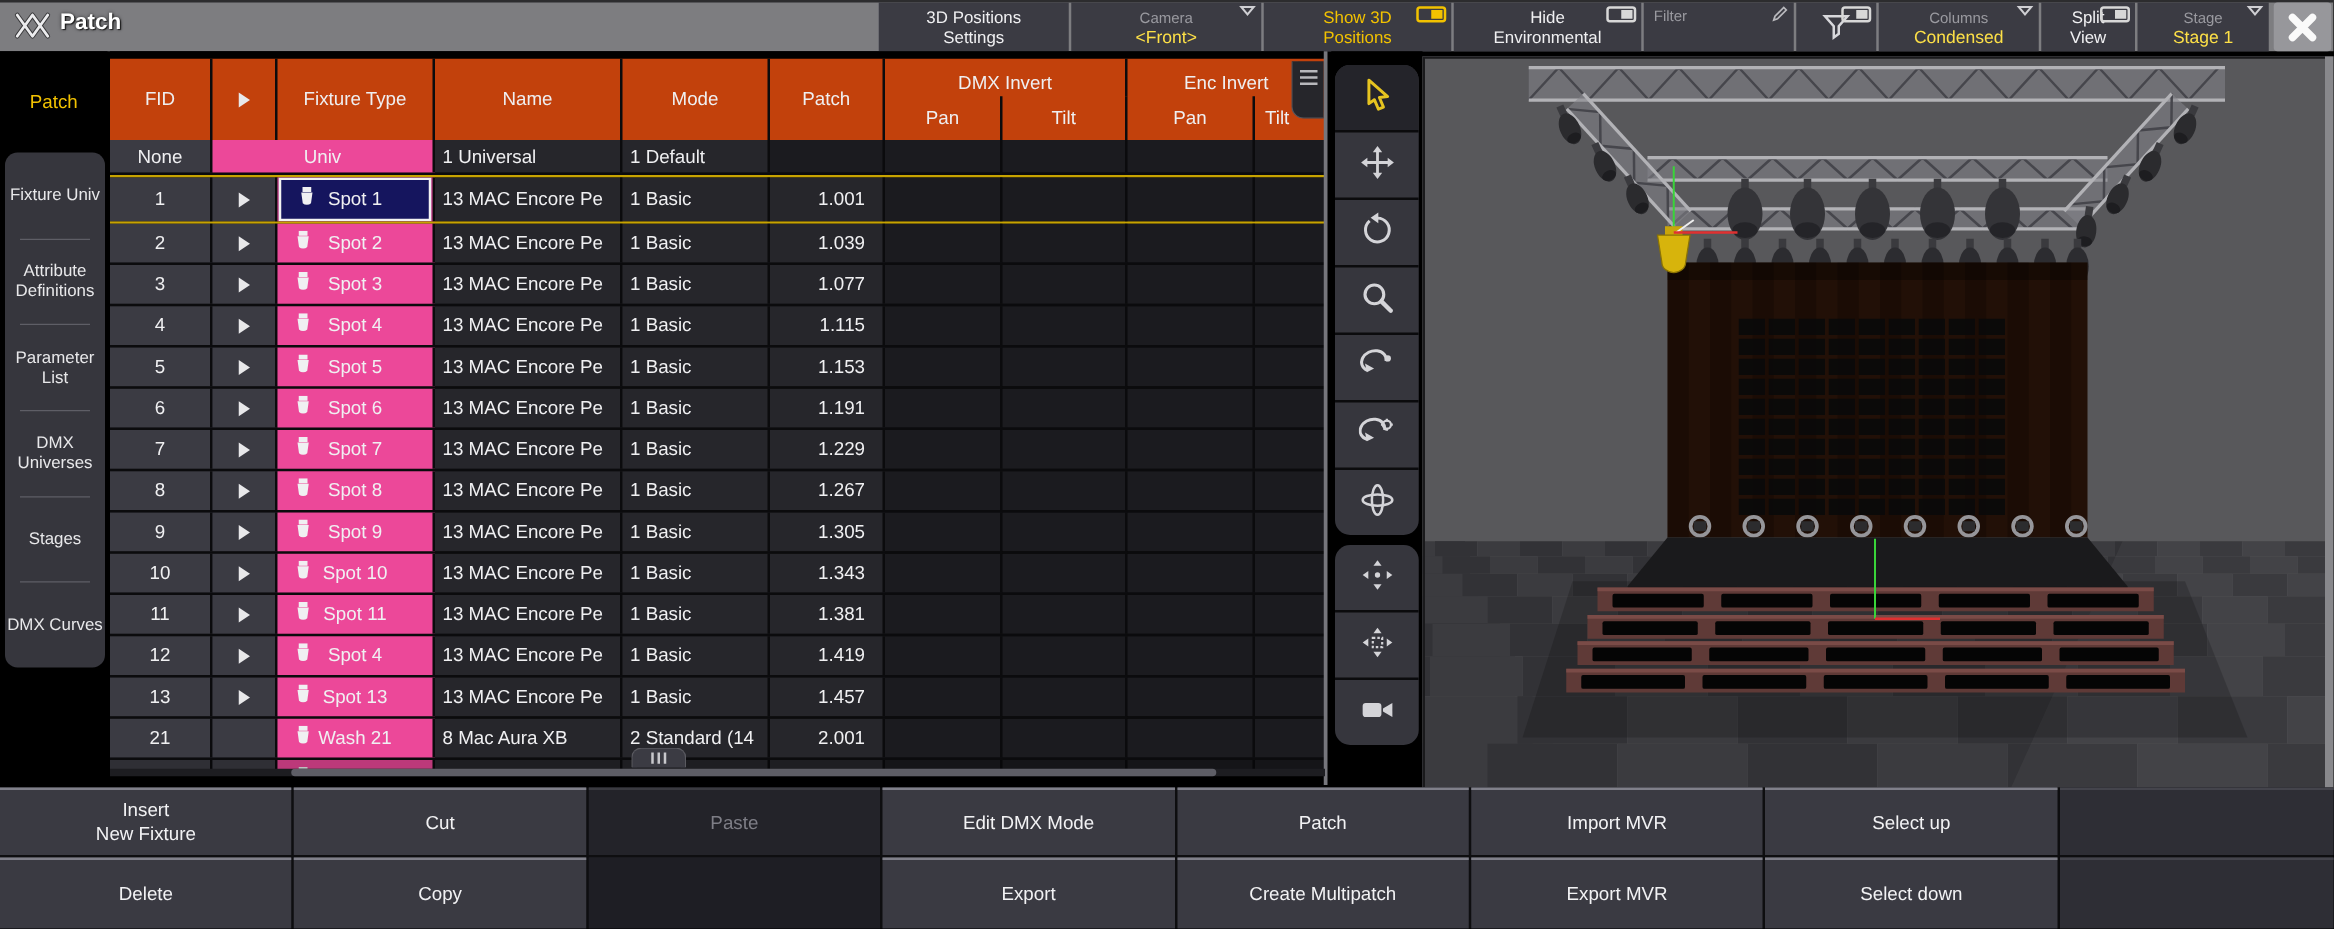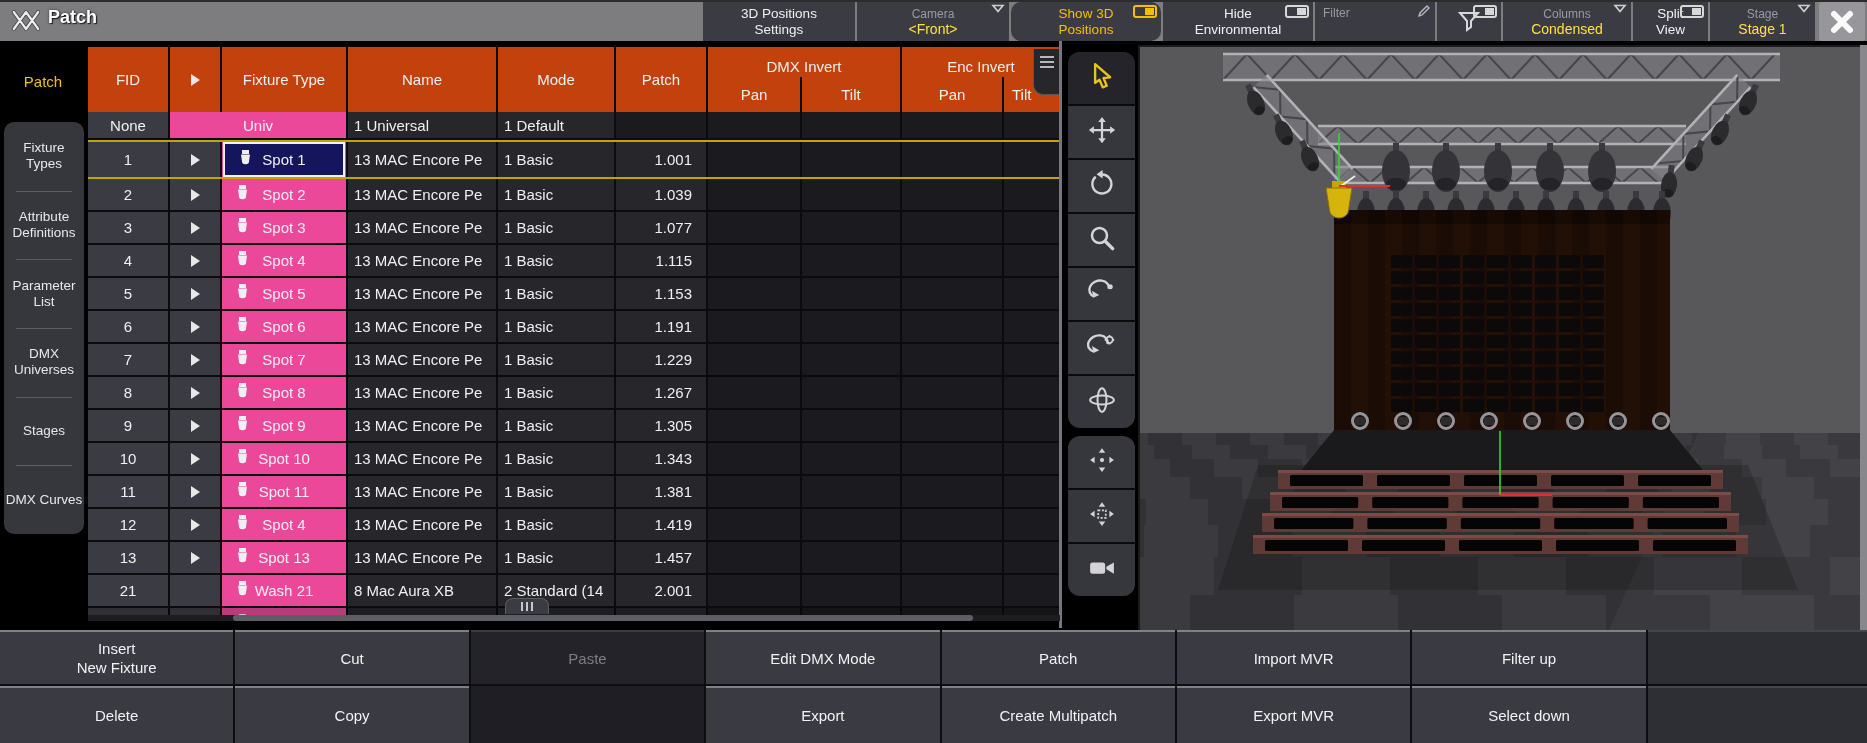--- a/index.html
+++ b/index.html
@@ -13,21 +13,21 @@
             text-shadow:1px 1px 1px #1a1a1a,0 0 3px #333;}
   .tb-icon{position:absolute;left:10px;top:7px;width:32px;height:27px;}
   .tb-btn{position:absolute;top:2px;height:39px;background:#3b3b43;box-sizing:border-box;
           display:flex;flex-direction:column;align-items:center;justify-content:center;
           font-size:13.5px;line-height:16px;text-align:center;white-space:pre-line;cursor:default;}
   .tb-btn .lbl-small{font-size:12px;color:#9a9aa0;line-height:14px;}
   .tb-btn .val{font-size:14px;color:#fde047;line-height:16px;}
   .tb-yellow{color:#f2c200;}
   .b-settings{left:703px;width:152px;}
   .b-camera{left:857px;width:152px;}
-  .b-show3d{left:1011px;width:150px;border-radius:10px;}
+  .b-show3d{left:1011px;width:150px;}
   .b-hideenv{left:1163px;width:150px;justify-content:center;}
   .b-filter{left:1315px;width:120px;align-items:flex-start;justify-content:flex-start;padding:4px 0 0 8px;}
   .b-funnel{left:1437px;width:64px;}
   .b-columns{left:1503px;width:128px;}
   .b-split{left:1633px;width:75px;}
   .b-stage{left:1710px;width:105px;}
   .b-close{left:1819px;width:46px;background:#97979b;border-radius:3px;}
   .corner{position:absolute;top:2px;right:4px;}
   .toggle{position:absolute;top:3px;right:4px;width:24px;height:13px;border:2px solid #d8d8d8;
           border-radius:3px;box-sizing:border-box;}
@@ -183,21 +183,21 @@
     <div class="tb-btn b-close">
       <svg width="26" height="26" viewBox="0 0 26 26">
           <path d="M5 5 L21 21 M21 5 L5 21" stroke="#fafafa" stroke-width="6" stroke-linecap="round"></path>
         </svg>
     </div>
   </div>
 
   <div class="sidebar">
     <div class="sb-active">Patch</div>
     <div class="sb-panel" id="sb-panel">
-        <div class="sb-item">Fixture Types</div>
+        <div class="sb-item">Fixture Univ</div>
         <div class="sb-item">Attribute Definitions</div>
         <div class="sb-item">Parameter List</div>
         <div class="sb-item">DMX Universes</div>
         <div class="sb-item">Stages</div>
         <div class="sb-item">DMX Curves</div>
       </div>
   </div>
 
   <div class="table">
     <div class="thead">
@@ -1092,21 +1092,21 @@
   </div>
 
   <div class="bottombar" id="bottombar">
       <div class="bb-btn">Insert
 New Fixture</div>
       <div class="bb-btn">Cut</div>
       <div class="bb-btn disabled">Paste</div>
       <div class="bb-btn">Edit DMX Mode</div>
       <div class="bb-btn">Patch</div>
       <div class="bb-btn">Import MVR</div>
-      <div class="bb-btn">Filter up</div>
+      <div class="bb-btn">Select up</div>
       <div class="bb-btn empty"></div>
       <div class="bb-btn">Delete</div>
       <div class="bb-btn">Copy</div>
       <div class="bb-btn empty-dark"></div>
       <div class="bb-btn">Export</div>
       <div class="bb-btn">Create Multipatch</div>
       <div class="bb-btn">Export MVR</div>
       <div class="bb-btn">Select down</div>
       <div class="bb-btn empty"></div>
     </div>

